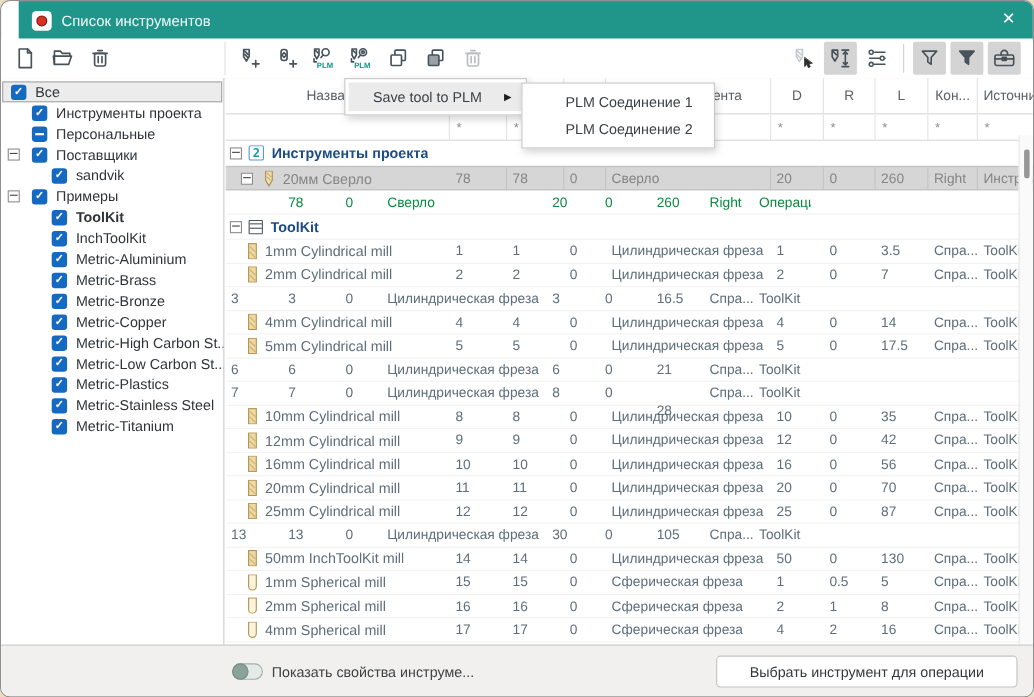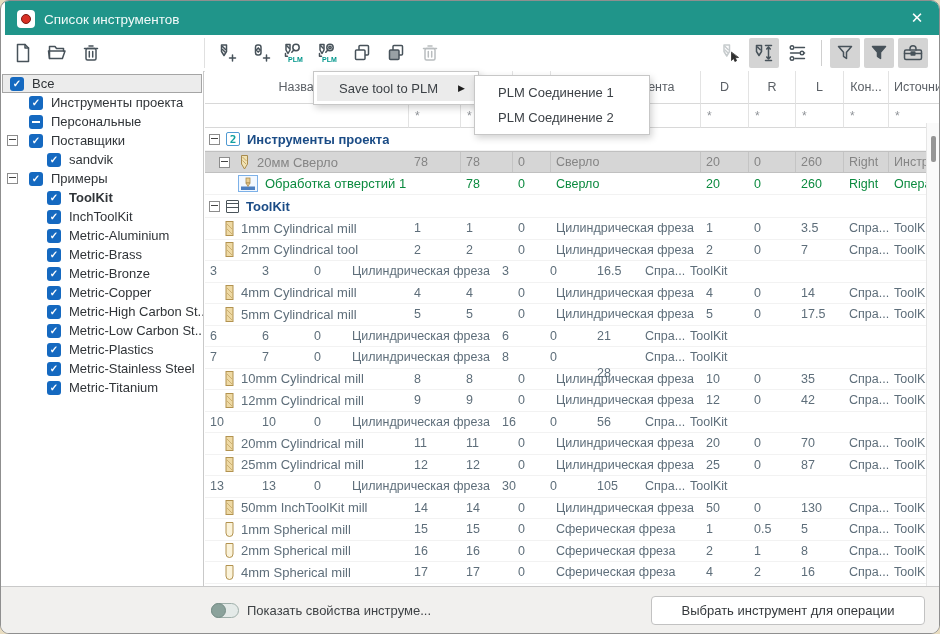--- a/index.html
+++ b/index.html
@@ -1,19 +1,19 @@
 <!DOCTYPE html>
 <html><head>
 <meta charset="utf-8">
 <style>
   html,body{margin:0;padding:0;background:#e9ddc1;font-family:"Liberation Sans",sans-serif;}
   .win{position:relative;width:940px;height:634px;background:#fff;border:1px solid #8f8f8f;
        border-radius:9px;overflow:hidden;box-sizing:border-box;}
   
-  .titlebar{position:absolute;top:0;left:4px;right:0;height:36px;background:#20958a;display:flex;align-items:center;}
+  .titlebar{position:absolute;top:0;left:16px;right:0;height:36px;background:#20958a;display:flex;align-items:center;}
   .logo{width:18px;height:18px;background:#fff;border-radius:4px;margin-left:12px;position:relative;flex:none;}
   .logo i{position:absolute;left:4px;top:4px;width:10px;height:10px;border-radius:50%;background:#d93025;border:1.5px solid #7c1a12;box-sizing:border-box;}
   .wtitle{color:#f2faf9;font-size:13.5px;margin-left:9px;}
   .closebtn{position:absolute;right:12px;top:7px;width:20px;height:20px;color:#fff;font-size:15px;line-height:20px;text-align:center;}
   
   .toolbar{position:absolute;top:34px;left:0;right:0;height:36px;background:#fff;border-bottom:1px solid #dcdcdc;}
   .tb{width:30px;height:30px;display:inline-flex;align-items:center;justify-content:center;vertical-align:top;margin-top:3px;}
   .tb.pressed{background:#d4d4d4;border-radius:2px;}
   .tgroup{position:absolute;top:0;display:flex;gap:4px;}
   .tg-left{left:7px;}
@@ -66,21 +66,21 @@
   
   .vscroll{position:absolute;top:52px;right:0;width:13px;bottom:0;background:#fafafa;border-left:1px solid #e6e6e6;box-sizing:border-box;}
   .vthumb{position:absolute;top:13px;left:4px;width:5px;height:26px;background:#969696;border-radius:2px;}
   
   .menu{position:absolute;left:312px;top:70px;width:166px;height:34px;background:#fff;border:1px solid #c7c7c7;
         box-shadow:2px 3px 7px rgba(0,0,0,0.18);z-index:20;padding:3px;box-sizing:border-box;}
   .mitem{height:100%;background:#ebebeb;display:flex;align-items:center;justify-content:space-between;
          padding:0 10px 0 22px;font-size:13px;color:#3c4146;box-sizing:border-box;}
   .marrow{font-size:9px;color:#1d1d1d;}
   .submenu{position:absolute;left:473px;top:74px;width:176px;height:60px;background:#fff;border:1px solid #c7c7c7;
-           box-shadow:2px 3px 7px rgba(0,0,0,0.18);z-index:21;padding:4px 0;box-sizing:border-box;}
+           box-shadow:2px 3px 7px rgba(0,0,0,0.18);z-index:21;padding:4px 16px;box-sizing:border-box;}
   .sitem{height:25px;display:flex;align-items:center;padding-left:23px;font-size:13px;color:#3c4146;}
   
   .footer{position:absolute;left:0;right:0;bottom:0;height:46px;background:#f1f0ee;border-top:1px solid #c9c9c9;display:flex;align-items:center;}
   .tgl{width:28px;height:15px;border-radius:8px;background:#e4eae8;border:1px solid #9fafaa;position:relative;margin-left:210px;flex:none;box-sizing:border-box;}
   .tgl i{position:absolute;left:-1px;top:-1px;width:15px;height:15px;border-radius:50%;background:#8ba29b;border:1px solid #768d86;box-sizing:border-box;}
   .tgl-label{font-size:13px;color:#3e4245;margin-left:8px;}
   .pickbtn{position:absolute;right:14px;top:9px;width:272px;height:27px;background:#fff;border:1px solid #c2c2c2;border-radius:4px;
            font-size:13px;color:#35393c;display:flex;align-items:center;justify-content:center;}
 </style>
 </head>
@@ -378,31 +378,20 @@
           <div class="vcell" style="width: 52px;">78</div>
           <div class="vcell" style="width: 38px;">0</div>
           <div class="vcell" style="width: 150px;">Сверло</div>
           <div class="vcell" style="width: 48px;">20</div>
           <div class="vcell" style="width: 47px;">0</div>
           <div class="vcell" style="width: 48px;">260</div>
           <div class="vcell" style="width: 45px;">Right</div>
           <div class="vcell" style="width: 52px;">Инструменты проекта</div>
         </div>
         <div class="trow rop">
-          <div class="ncell">
-            <span style="width:33px;flex:none"></span>
-            <span class="opbox icn">
-              <svg width="16" height="14" viewBox="0 0 16 14">
-                <rect x="1" y="9.5" width="14" height="3.5" fill="#4d7fc0"></rect>
-                <rect x="6" y="1" width="4" height="5" fill="#eccf93" stroke="#a98b4e" stroke-width="0.8"></rect>
-                <path d="M6 6 L8 9.5 L10 6 z" fill="#eccf93" stroke="#a98b4e" stroke-width="0.8"></path>
-              </svg>
-            </span>
-            <span class="nlabel">Обработка отверстий 1</span>
-          </div>
           <div class="vcell" style="width: 52px;"></div>
           <div class="vcell" style="width: 52px;">78</div>
           <div class="vcell" style="width: 38px;">0</div>
           <div class="vcell" style="width: 150px;">Сверло</div>
           <div class="vcell" style="width: 48px;">20</div>
           <div class="vcell" style="width: 47px;">0</div>
           <div class="vcell" style="width: 48px;">260</div>
           <div class="vcell" style="width: 45px;">Right</div>
           <div class="vcell" style="width: 52px;">Операция</div>
         </div>
@@ -446,21 +435,21 @@
           <div class="vcell" style="width: 45px;">Спра...</div>
           <div class="vcell" style="width: 52px;">ToolKit</div>
         </div>
         <div class="trow rtool">
           <div class="ncell">
             <span style="width:20px;flex:none"></span>
             <svg class="icn" width="9" height="15" viewBox="0 0 9 15">
               <rect x="1" y="0.5" width="7" height="14" fill="#eed9a4" stroke="#b2924f"></rect>
               <path d="M2 3 l5 5 M2 8 l5 5" stroke="#cdb071" stroke-width="1" fill="none"></path>
             </svg>
-            <span class="nlabel">2mm Cylindrical tool</span>
+            <span class="nlabel">2mm Cylindrical mill</span>
           </div>
           <div class="vcell" style="width: 52px;">2</div>
           <div class="vcell" style="width: 52px;">2</div>
           <div class="vcell" style="width: 38px;">0</div>
           <div class="vcell" style="width: 150px;">Цилиндрическая фреза</div>
           <div class="vcell" style="width: 48px;">2</div>
           <div class="vcell" style="width: 47px;">0</div>
           <div class="vcell" style="width: 48px;">7</div>
           <div class="vcell" style="width: 45px;">Спра...</div>
           <div class="vcell" style="width: 52px;">ToolKit</div>
@@ -568,20 +557,28 @@
           <div class="vcell" style="width: 52px;">9</div>
           <div class="vcell" style="width: 38px;">0</div>
           <div class="vcell" style="width: 150px;">Цилиндрическая фреза</div>
           <div class="vcell" style="width: 48px;">12</div>
           <div class="vcell" style="width: 47px;">0</div>
           <div class="vcell" style="width: 48px;">42</div>
           <div class="vcell" style="width: 45px;">Спра...</div>
           <div class="vcell" style="width: 52px;">ToolKit</div>
         </div>
         <div class="trow rtool">
+          <div class="ncell">
+            <span style="width:20px;flex:none"></span>
+            <svg class="icn" width="9" height="15" viewBox="0 0 9 15">
+              <rect x="1" y="0.5" width="7" height="14" fill="#eed9a4" stroke="#b2924f"></rect>
+              <path d="M2 3 l5 5 M2 8 l5 5" stroke="#cdb071" stroke-width="1" fill="none"></path>
+            </svg>
+            <span class="nlabel">16mm Cylindrical mill</span>
+          </div>
           <div class="vcell" style="width: 52px;">10</div>
           <div class="vcell" style="width: 52px;">10</div>
           <div class="vcell" style="width: 38px;">0</div>
           <div class="vcell" style="width: 150px;">Цилиндрическая фреза</div>
           <div class="vcell" style="width: 48px;">16</div>
           <div class="vcell" style="width: 47px;">0</div>
           <div class="vcell" style="width: 48px;">56</div>
           <div class="vcell" style="width: 45px;">Спра...</div>
           <div class="vcell" style="width: 52px;">ToolKit</div>
         </div>

